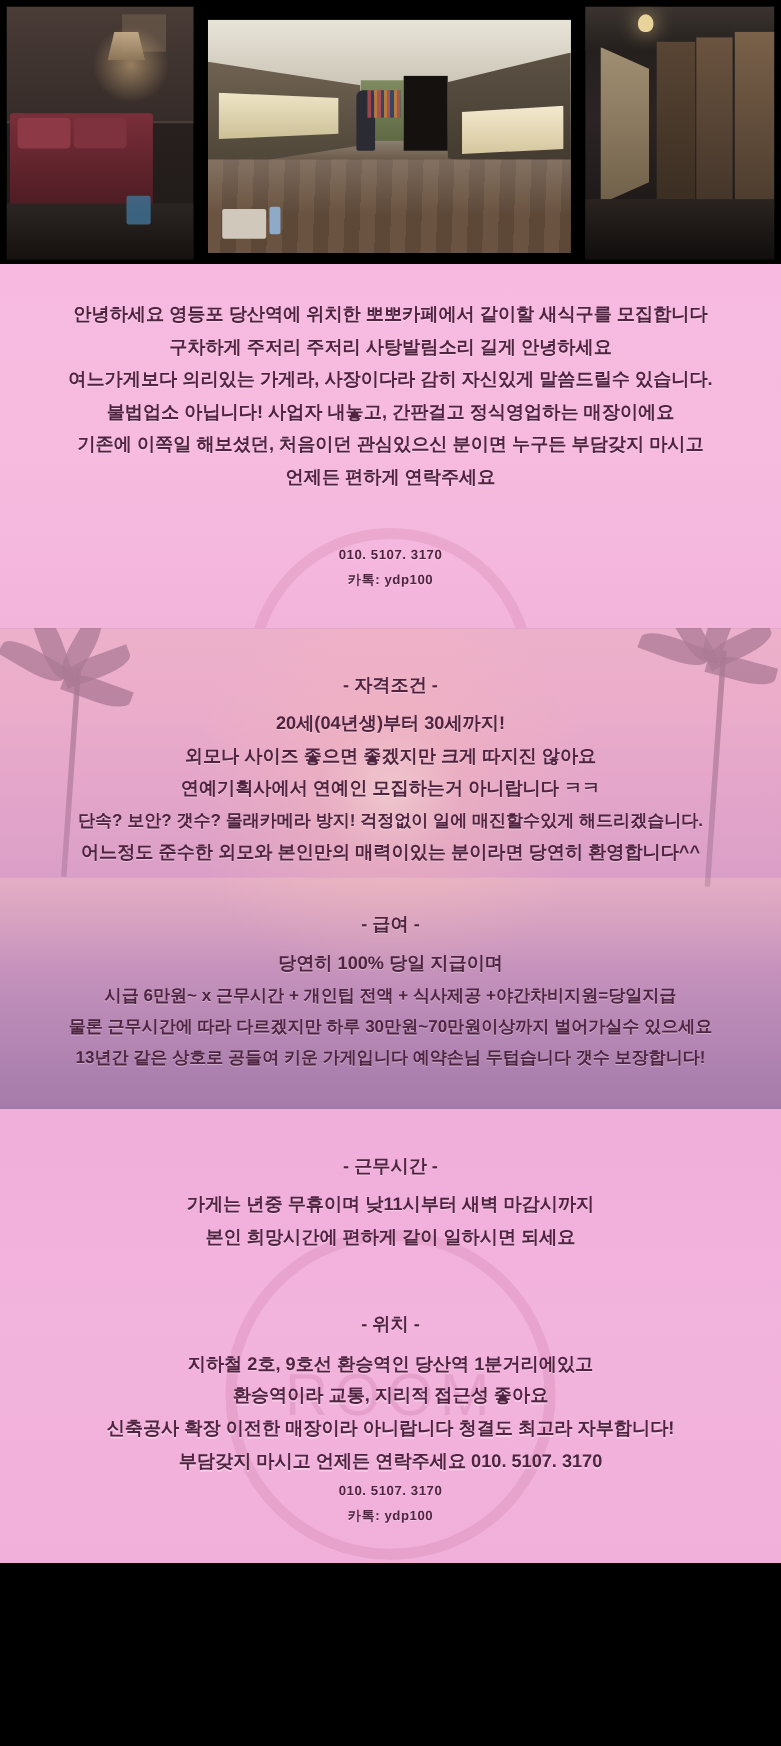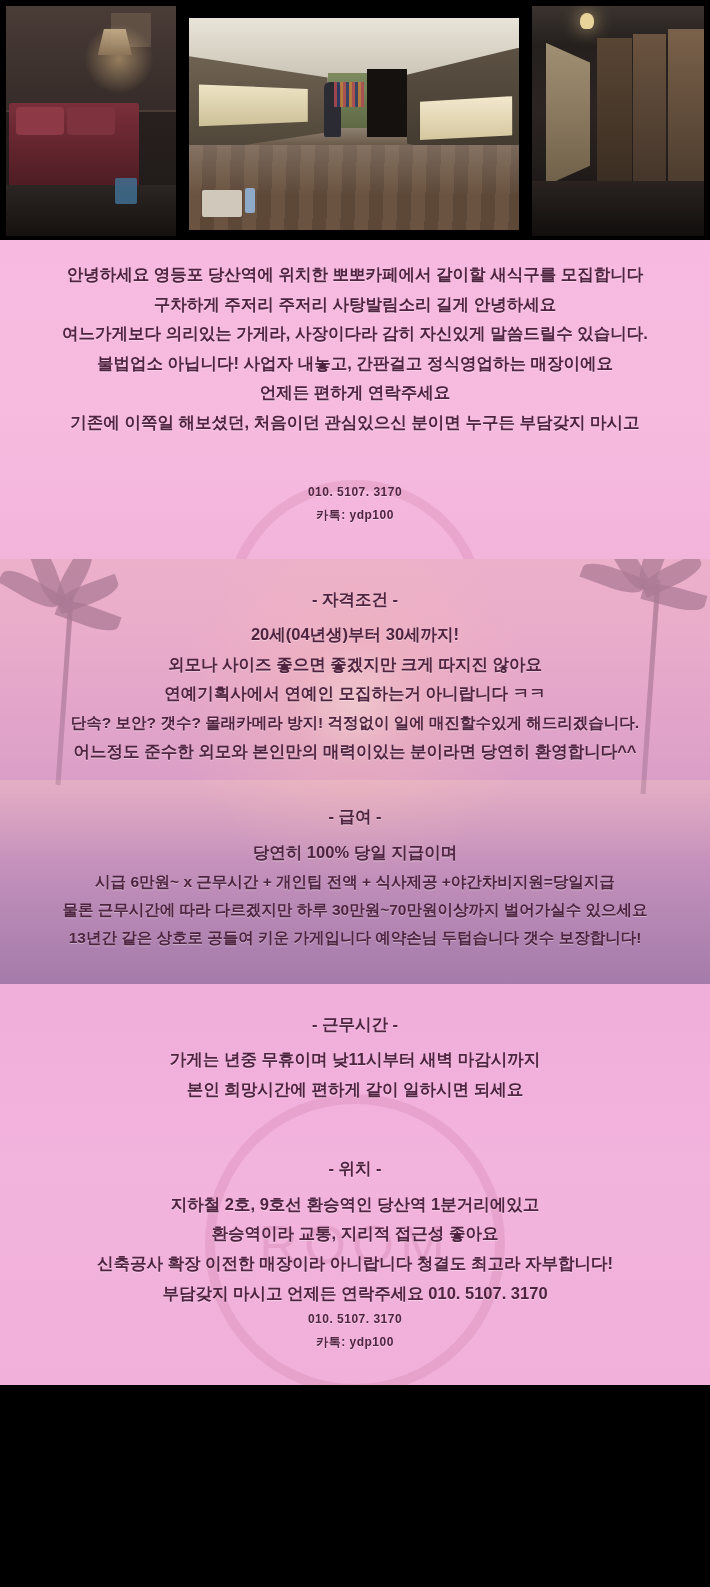--- a/index.html
+++ b/index.html
@@ -160,21 +160,21 @@
   .section {
     position: relative;
     width: 710px;
     overflow: hidden;
     text-align: center;
     color: #4a2a3a;
   }
   .section-inner {
     position: relative;
     z-index: 3;
-    padding: 22px 12px 30px 12px;
+    padding: 34px 12px 30px 12px;
     border-radius: 29px;
   }
   .sec1 {
     background: linear-gradient(180deg,#f7b9e0 0%, #f6bbdf 50%, #f3b4dc 100%);
   }
   .sec2 {
     background: linear-gradient(180deg,#e9a7cf 0%, #e2a2cf 30%, #d79ccb 70%, #c98fc2 100%);
   }
   .sec3 {
     background: linear-gradient(180deg,#f0aedb 0%, #f2b3dd 45%, #f0b0da 100%);
@@ -296,22 +296,22 @@
     </div>
   </div>
 
   <div class="section sec1">
     <div class="stamp stamp1">KISS</div>
     <div class="section-inner">
       <p class="line">안녕하세요 영등포 당산역에 위치한 뽀뽀카페에서 같이할 새식구를 모집합니다</p>
       <p class="line">구차하게 주저리 주저리 사탕발림소리 길게 안녕하세요</p>
       <p class="line">여느가게보다 의리있는 가게라, 사장이다라 감히 자신있게 말씀드릴수 있습니다.</p>
       <p class="line">불법업소 아닙니다! 사업자 내놓고, 간판걸고 정식영업하는 매장이에요</p>
+      <p class="line">기존에 이쪽일 해보셨던, 처음이던 관심있으신 분이면 누구든 부담갖지 마시고</p>
       <p class="line">언제든 편하게 연락주세요</p>
-      <p class="line">기존에 이쪽일 해보셨던, 처음이던 관심있으신 분이면 누구든 부담갖지 마시고</p>
       <div class="spacer-lg"></div>
       <p class="line phone">010. 5107. 3170</p>
       <p class="line phone">카톡: ydp100</p>
     </div>
   </div>
 
   <div class="section sec2">
     <div class="sunset"></div>
     <div class="sunset-sea"></div>
 

